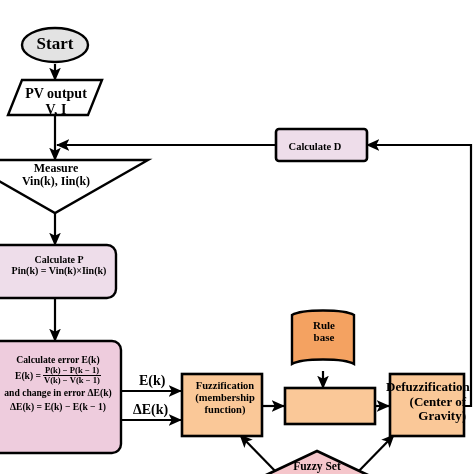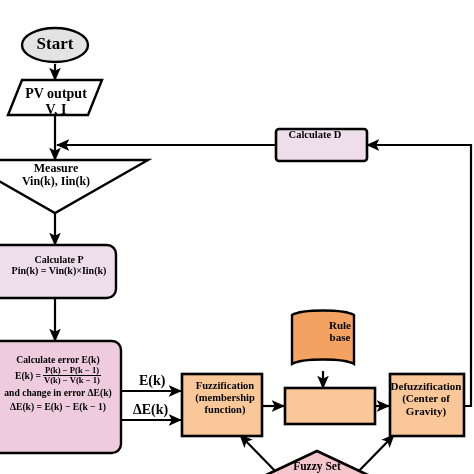--- a/index.html
+++ b/index.html
@@ -36,25 +36,25 @@
     position: absolute;
     font-weight: bold;
     color: #000000;
     font-size: 14px;
     white-space: nowrap;
   }
   .txt-start   { left: 22px;  top: 11px;  width: 66px; font-size: 17px; }
   .txt-pv      { left: 20px;  top: 63px;  width: 72px; font-size: 14px; }
   .txt-measure { left: 8px;   top: 139px; width: 96px; font-size: 12px; }
   .txt-calcp   { left: 2px;   top: 231px; width: 114px; font-size: 10px; }
-  .txt-calcd   { left: 276px; top: 106px; width: 78px; font-size: 10.5px; }
-  .txt-rule    { left: 294px; top: 296px; width: 60px; font-size: 11px; padding-left: 16px; }
+  .txt-calcd   { left: 276px; top: 118px; width: 78px; font-size: 10.5px; }
+  .txt-rule    { left: 294px; top: 296px; width: 60px; font-size: 11px; }
   .txt-fuzzif  { left: 186px; top: 357px; width: 78px; font-size: 10.5px; }
   .txt-infer   { left: 284px; top: 373px; width: 88px; font-size: 10.5px; }
-  .txt-defuzz  { left: 386px; top: 357px; width: 80px; font-size: 11px; }
+  .txt-defuzz  { left: 386px; top: 357px; width: 80px; font-size: 13px; text-align: right; }
   .txt-fuzzyset{ left: 280px; top: 437px; width: 74px; font-size: 11.5px; }
   .err-block {
     position: absolute;
     left: -4px;
     top: 331px;
     width: 124px;
     text-align: center;
     font-weight: bold;
     font-size: 9.6px;
     color: #000;

